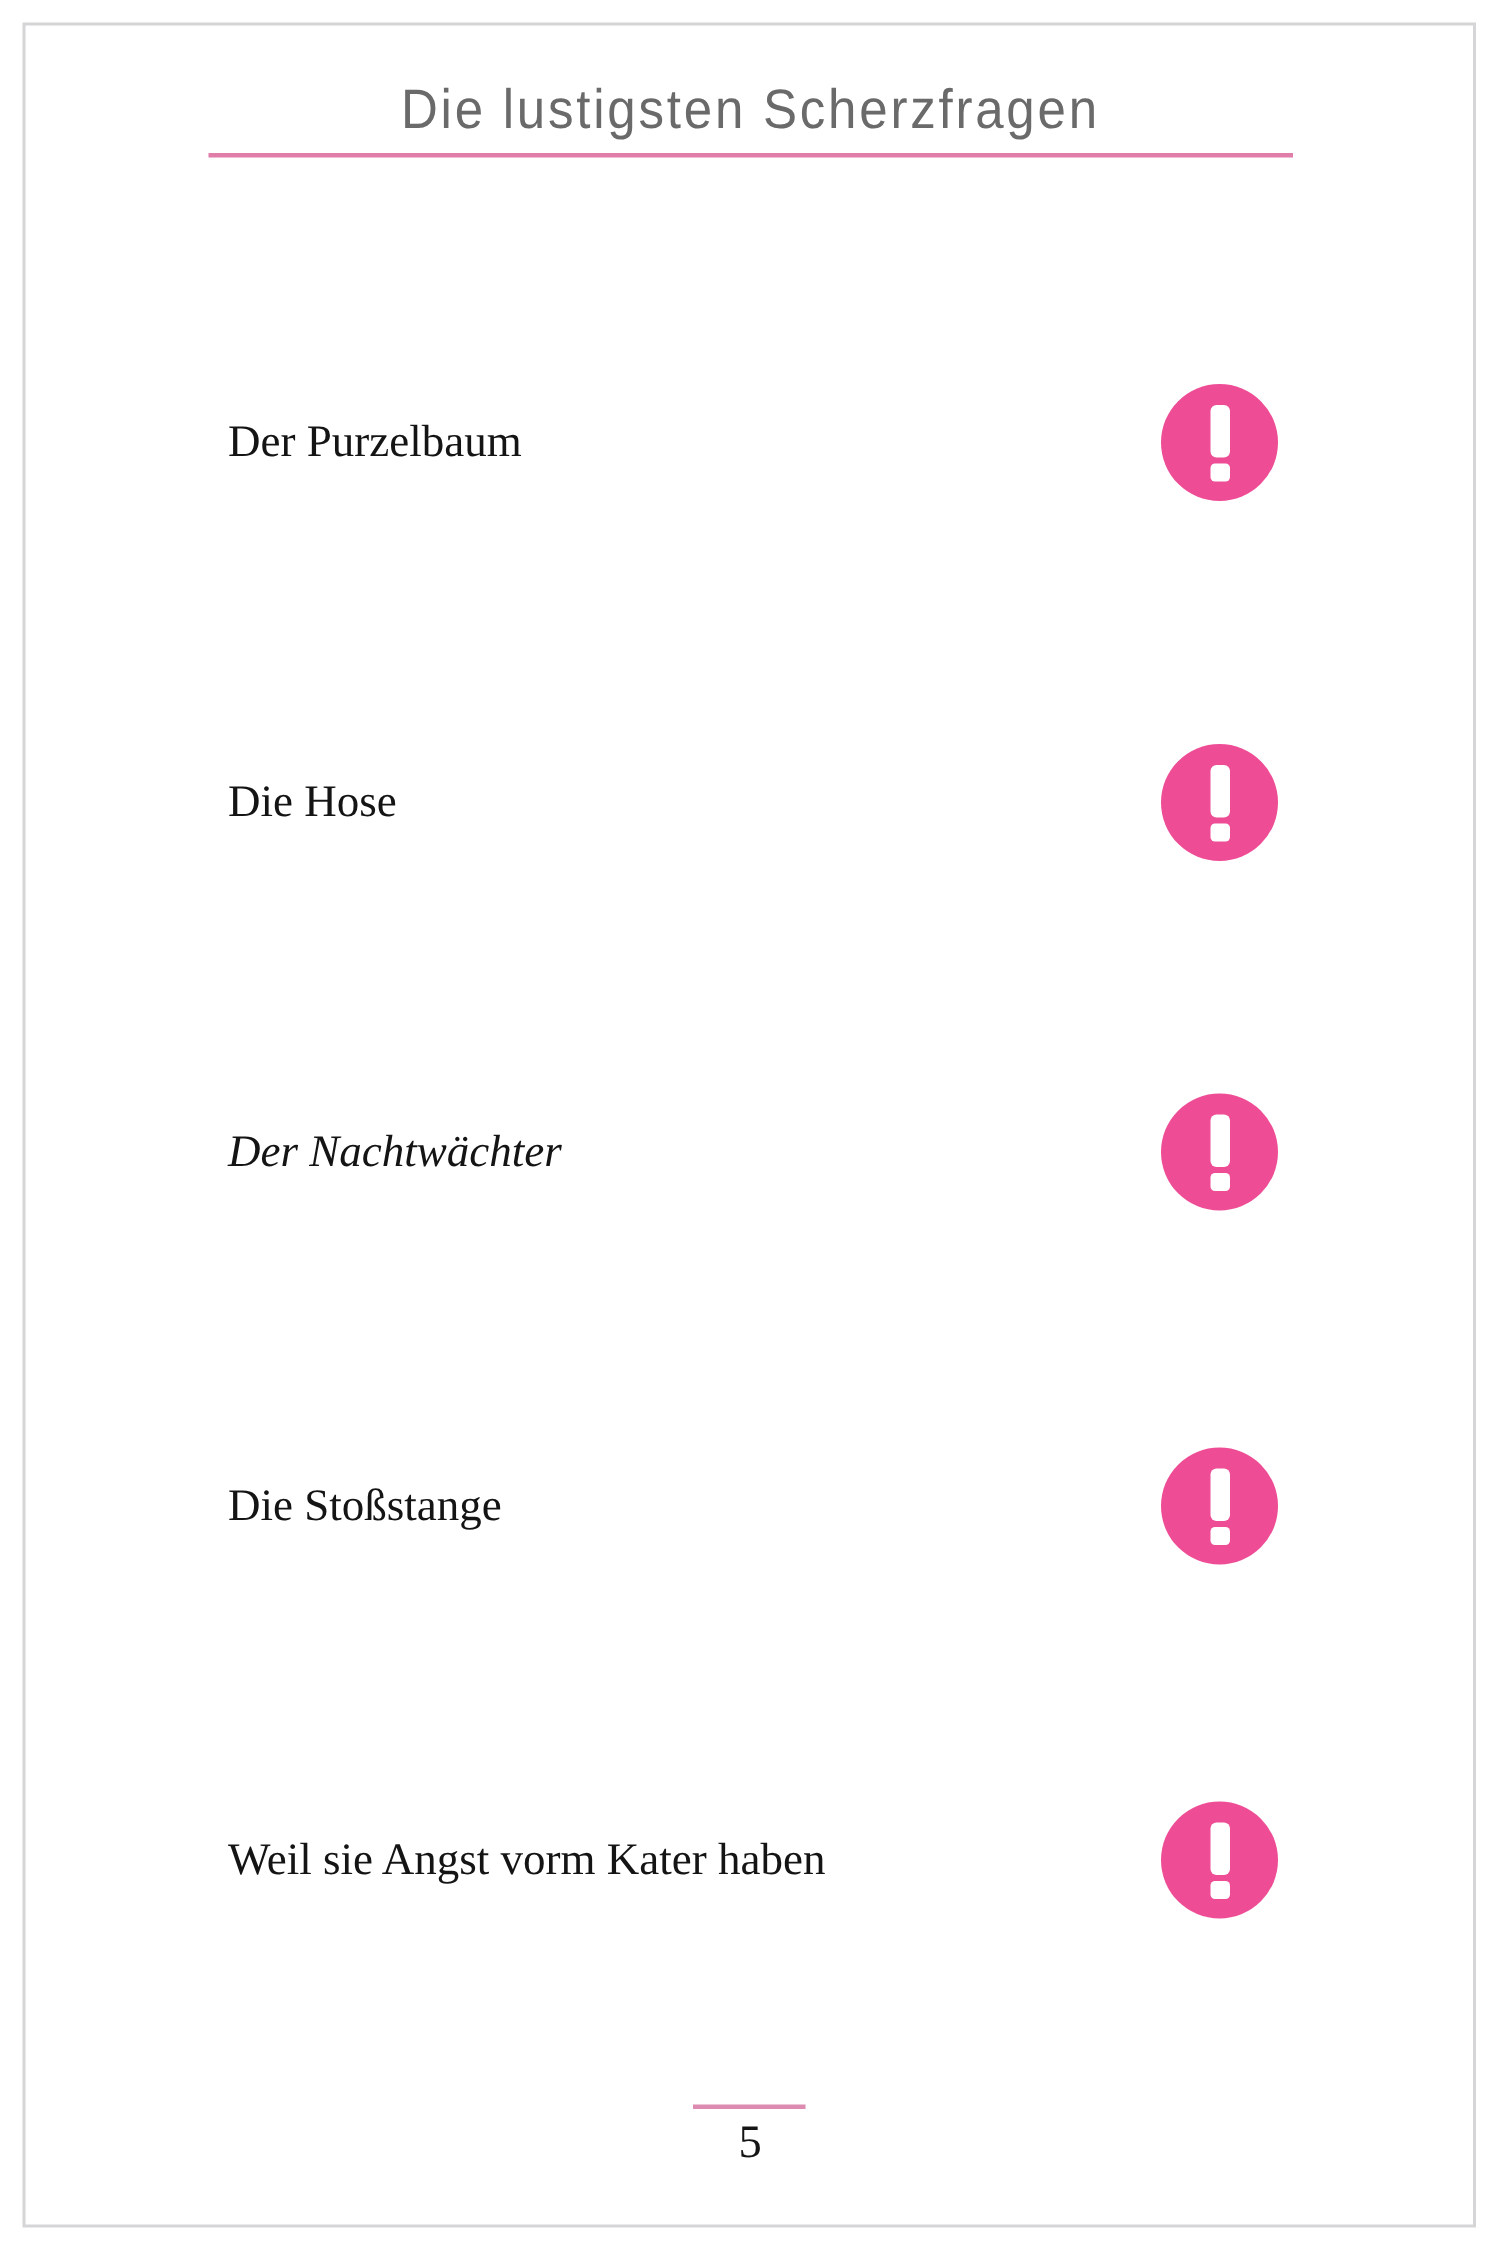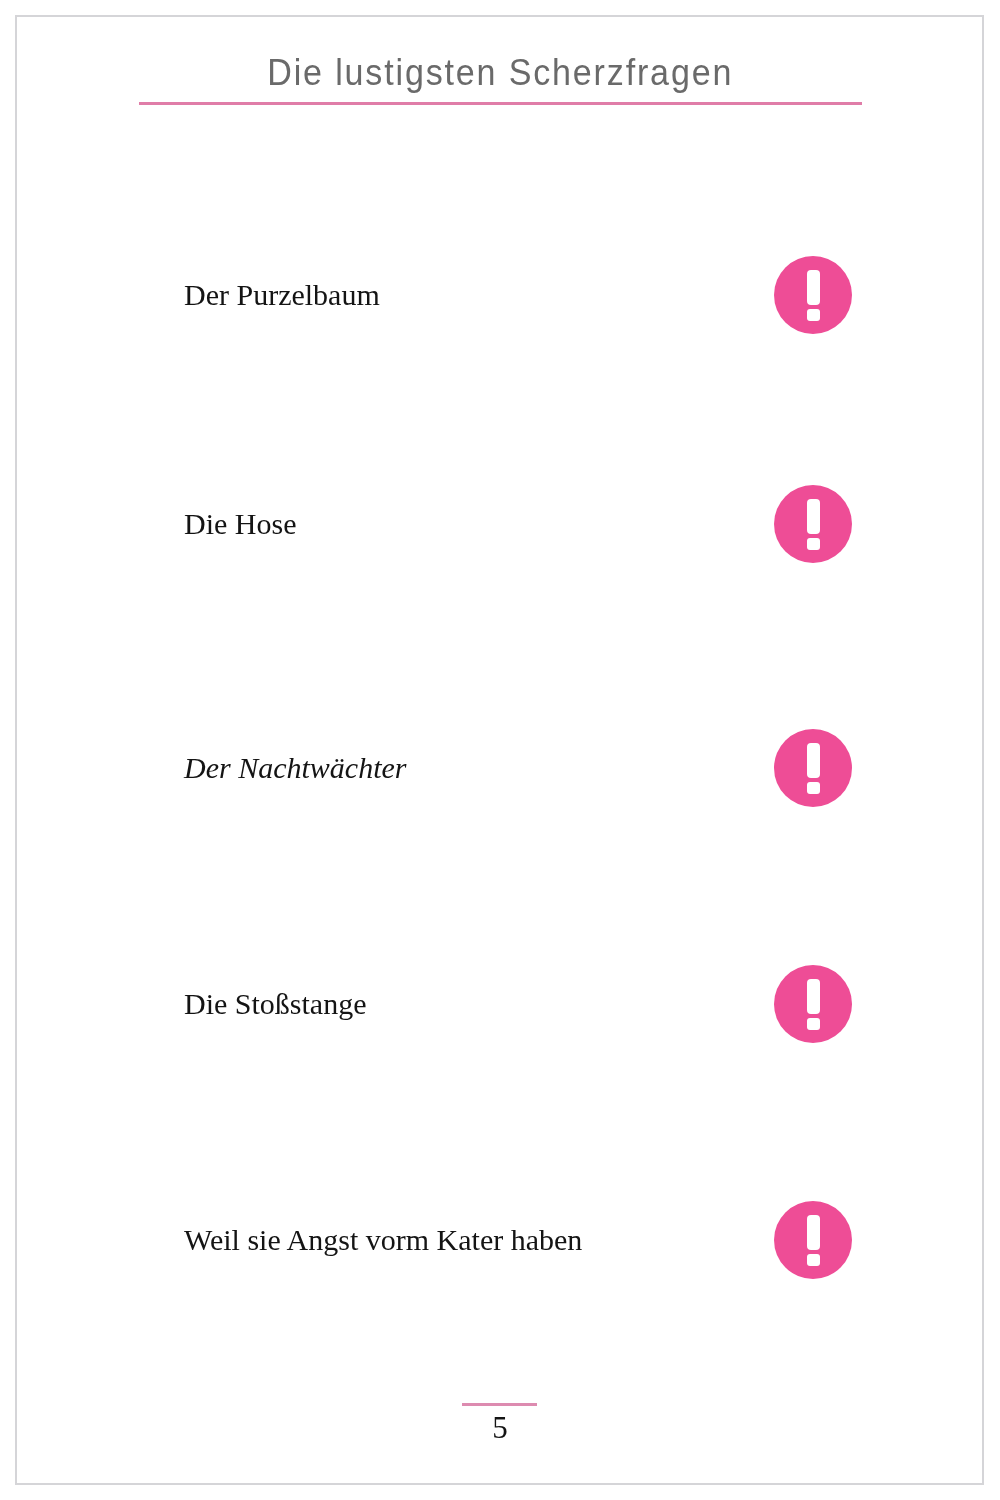--- a/index.html
+++ b/index.html
@@ -65,32 +65,31 @@
     position: absolute;
     left: 152px;
     width: 700px;
     height: 80px;
     display: flex;
     align-items: center;
     justify-content: space-between;
   }
 
   .answer-row.r0 { top: 255px; }
-  .answer-row.r1 { top: 484px; gap: 32px; }
+  .answer-row.r1 { top: 495px; gap: 32px; }
   .answer-row.r2 { top: 728px; font-style: italic; }
   .answer-row.r3 { top: 964px; }
   .answer-row.r4 { top: 1200px; }
 
   .answer-text {
     font-family: "Liberation Serif", serif;
     font-size: 30px;
     color: #141414;
     line-height: 1.2;
     white-space: nowrap;
-    margin-left: 32px;
   }
 
   .exclaim-badge {
     position: relative;
     width: 78px;
     height: 78px;
     border-radius: 50%;
     background: #ee4d96;
     flex: 0 0 78px;
   }

